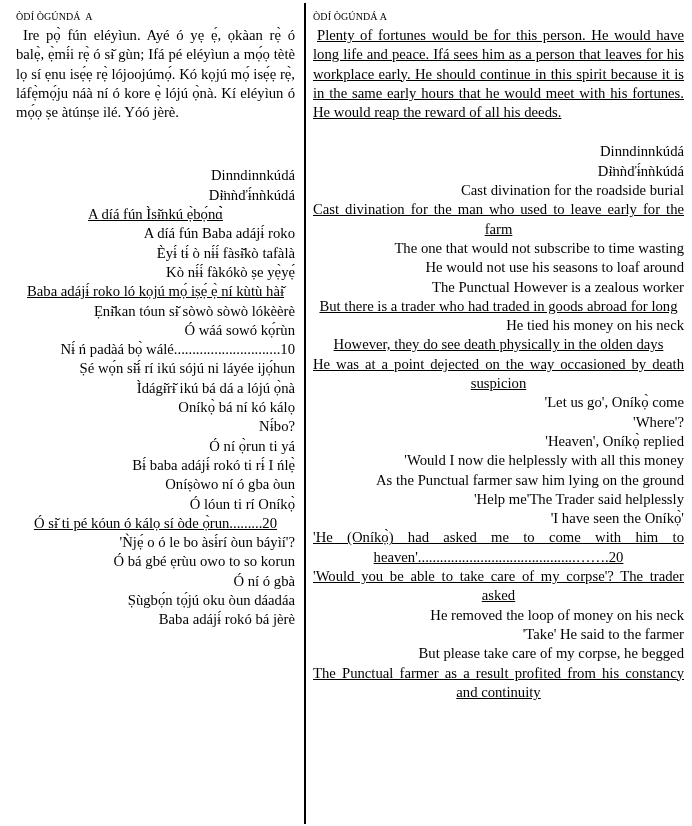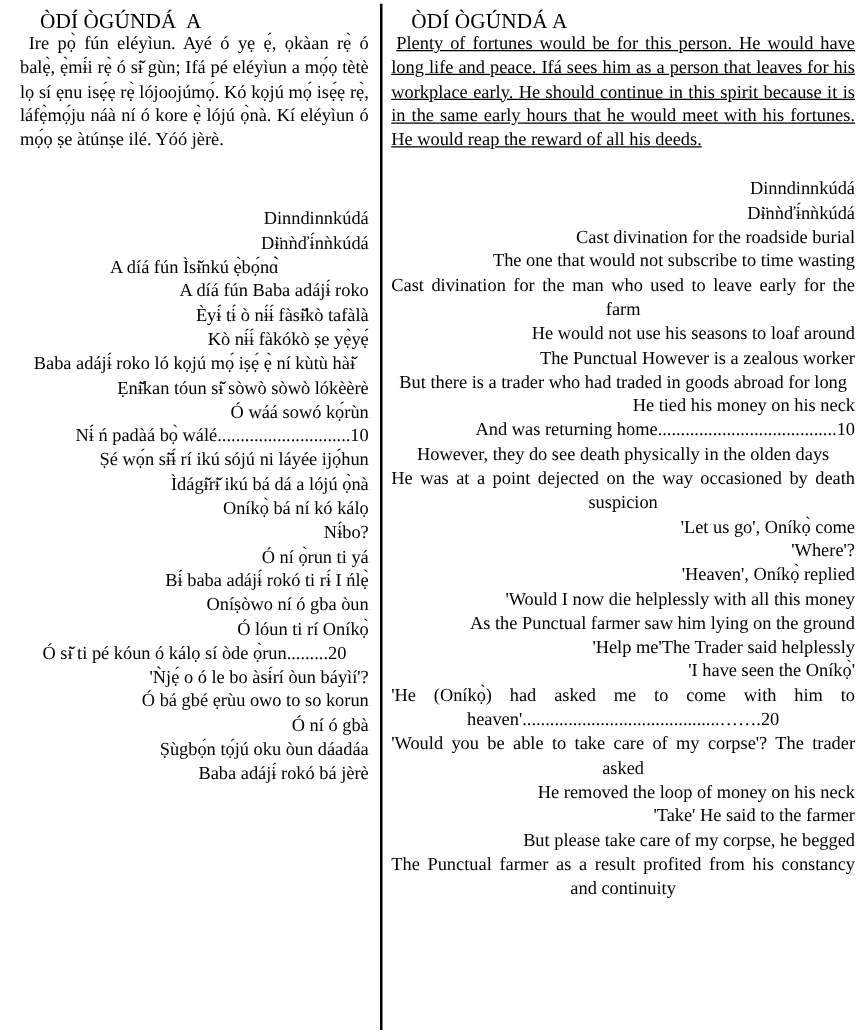--- a/index.html
+++ b/index.html
@@ -34,23 +34,23 @@
     width: 2px;
     background: #000000;
     margin: 3px 0 2px 0;
     flex: 0 0 auto;
   }
   .col-right {
     width: 386px;
     padding: 8px 8px 0 7px;
   }
   .heading {
-    font-size: 17px;
+    font-size: 10px;
     line-height: 17px;
-    margin: 0 0 1px 16px;
+    margin: 0 0 1px 0;
     letter-spacing: 0.1px;
     white-space: pre;
   }
   .para {
     font-size: 14.7px;
     line-height: 19.3px;
     text-align: justify;
     text-justify: inter-word;
     margin: 0;
     text-indent: 7px;
@@ -74,20 +74,21 @@
     line-height: 19.3px;
     margin: 0;
     padding: 0;
     text-align: right;
     white-space: normal;
   }
   
   .vline.just {
     text-align: justify;
     text-align-last: center;
+    text-decoration: underline;
   }
   .spacer-left { height: 44px; }
   .spacer-right { height: 20px; }
 </style>
 </head>
 <body>
 
 <div class="page">
 
   <div class="col col-left">
@@ -125,27 +126,26 @@
   <div class="divider"></div>
 
   <div class="col col-right">
     <div class="heading">ÒDÍ ÒGÚNDÁ A</div>
     <div class="para-right">Plenty of fortunes would be for this person. He would have long life and peace. Ifá sees him as a person that leaves for his workplace early. He should continue in this spirit because it is in the same early hours that he would meet with his fortunes. He would reap the reward of all his deeds.</div>
     <div class="spacer-right"></div>
     <div class="verse" id="right-verse">
         <div class="vline">Dinndinnkúdá</div>
         <div class="vline">Dɨ̈nǹďɨ́nǹkúdá</div>
         <div class="vline">Cast divination for the roadside burial</div>
+        <div class="vline just">Cast divination for the man who used to leave early for the farm</div>
         <div class="vline">The one that would not subscribe to time wasting</div>
-        <div class="vline just">Cast divination for the man who used to leave early for the farm</div>
         <div class="vline">He would not use his seasons to loaf around</div>
         <div class="vline">The Punctual However is a zealous worker</div>
         <div class="vline just">But there is a trader who had traded in goods abroad for long</div>
         <div class="vline">He tied his money on his neck</div>
-        <div class="vline">And was returning home.......................................10</div>
         <div class="vline just">However, they do see death physically in the olden days</div>
         <div class="vline just">He was at a point dejected on the way occasioned by death suspicion</div>
         <div class="vline">'Let us go', Oníkọ̀ come</div>
         <div class="vline">'Where'?</div>
         <div class="vline">'Heaven', Oníkọ̀ replied</div>
         <div class="vline">'Would I now die helplessly with all this money</div>
         <div class="vline">As the Punctual farmer saw him lying on the ground</div>
         <div class="vline">'Help me'The Trader said helplessly</div>
         <div class="vline">'I have seen the Oníkọ̀'</div>
         <div class="vline just">'He (Oníkọ̀) had asked me to come with him to heaven'...........................................…….20</div>

